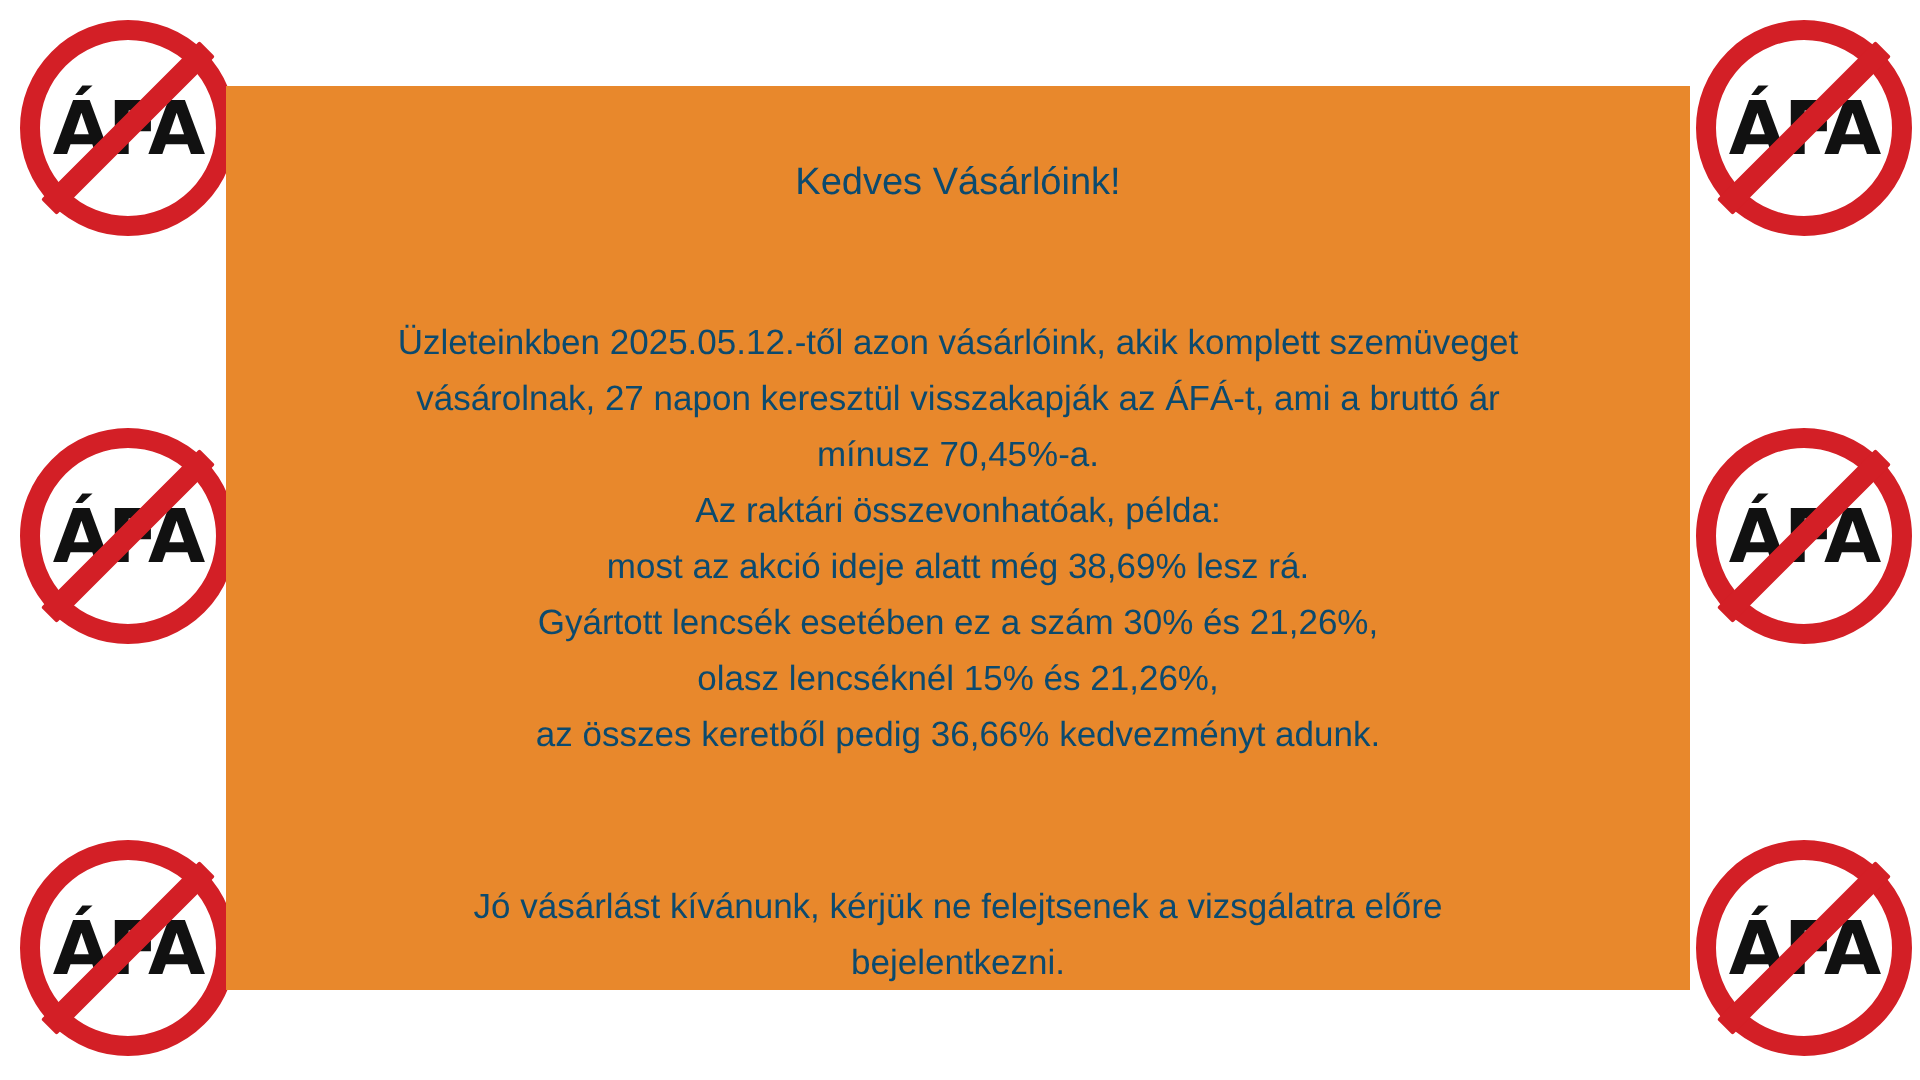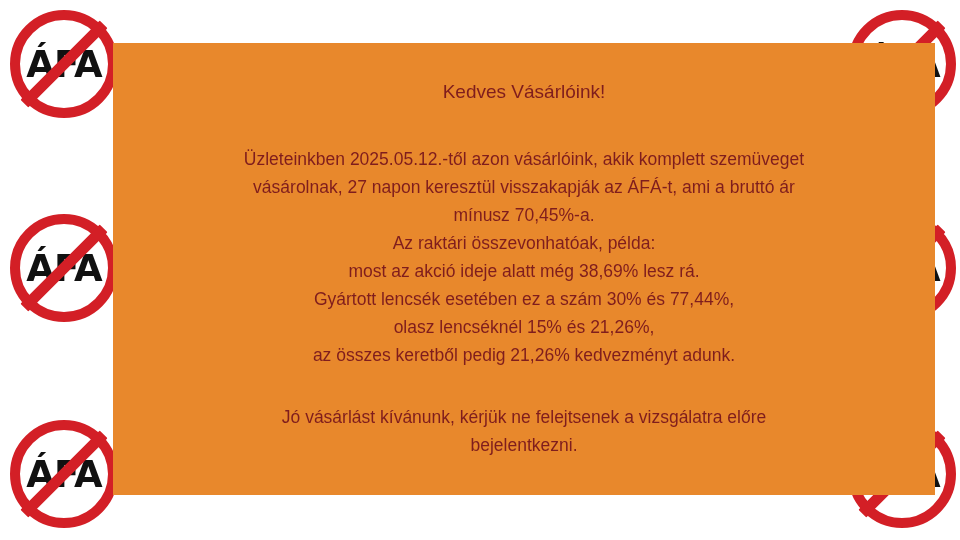--- a/index.html
+++ b/index.html
@@ -69,40 +69,40 @@
   .badge-ml { left: 4px;   top: 208px; }
   .badge-mr { left: 842px; top: 208px; }
   .badge-bl { left: 4px;   top: 414px; }
   .badge-br { left: 842px; top: 414px; }
 
   
   #notice {
     position: absolute;
     left: 113px;
     top: 43px;
-    width: 822px;
+    width: 732px;
     height: 452px;
     background: #e8882c;
     box-sizing: border-box;
     padding: 36px 26px 20px 26px;
     text-align: center;
-    color: #7f1d1d;
+    color: #0c4a6e;
   }
   .headline {
     font-size: 19px;
     margin: 0 0 10px 0;
     line-height: 26px;
   }
   .blank-line {
     height: 26px;
   }
   .para {
     font-size: 17.5px;
     line-height: 28px;
-    margin: 4px;
+    margin: 16px;
   }
   .para .ln {
     display: block;
   }
 </style>
 </head>
 <body>
 
 <div id="slide">
 
@@ -140,23 +140,23 @@
 
   <div id="notice">
     <p class="headline">Kedves Vásárlóink!</p>
     <div class="blank-line"></div>
     <p class="para">
       <span class="ln">Üzleteinkben 2025.05.12.-től azon vásárlóink, akik komplett szemüveget</span>
       <span class="ln">vásárolnak, 27 napon keresztül visszakapják az ÁFÁ-t, ami a bruttó ár</span>
       <span class="ln">mínusz 70,45%-a.</span>
       <span class="ln">Az raktári összevonhatóak, példa:</span>
       <span class="ln">most az akció ideje alatt még 38,69% lesz rá.</span>
-      <span class="ln">Gyártott lencsék esetében ez a szám 30% és 77,44%,</span>
+      <span class="ln">Gyártott lencsék esetében ez a szám 30% és 21,26%,</span>
       <span class="ln">olasz lencséknél 15% és 21,26%,</span>
-      <span class="ln">az összes keretből pedig 21,26% kedvezményt adunk.</span>
+      <span class="ln">az összes keretből pedig 36,66% kedvezményt adunk.</span>
     </p>
     <div class="blank-line"></div>
     <p class="para">
       <span class="ln">Jó vásárlást kívánunk, kérjük ne felejtsenek a vizsgálatra előre</span>
       <span class="ln">bejelentkezni.</span>
     </p>
   </div>
 
 </div>
 

